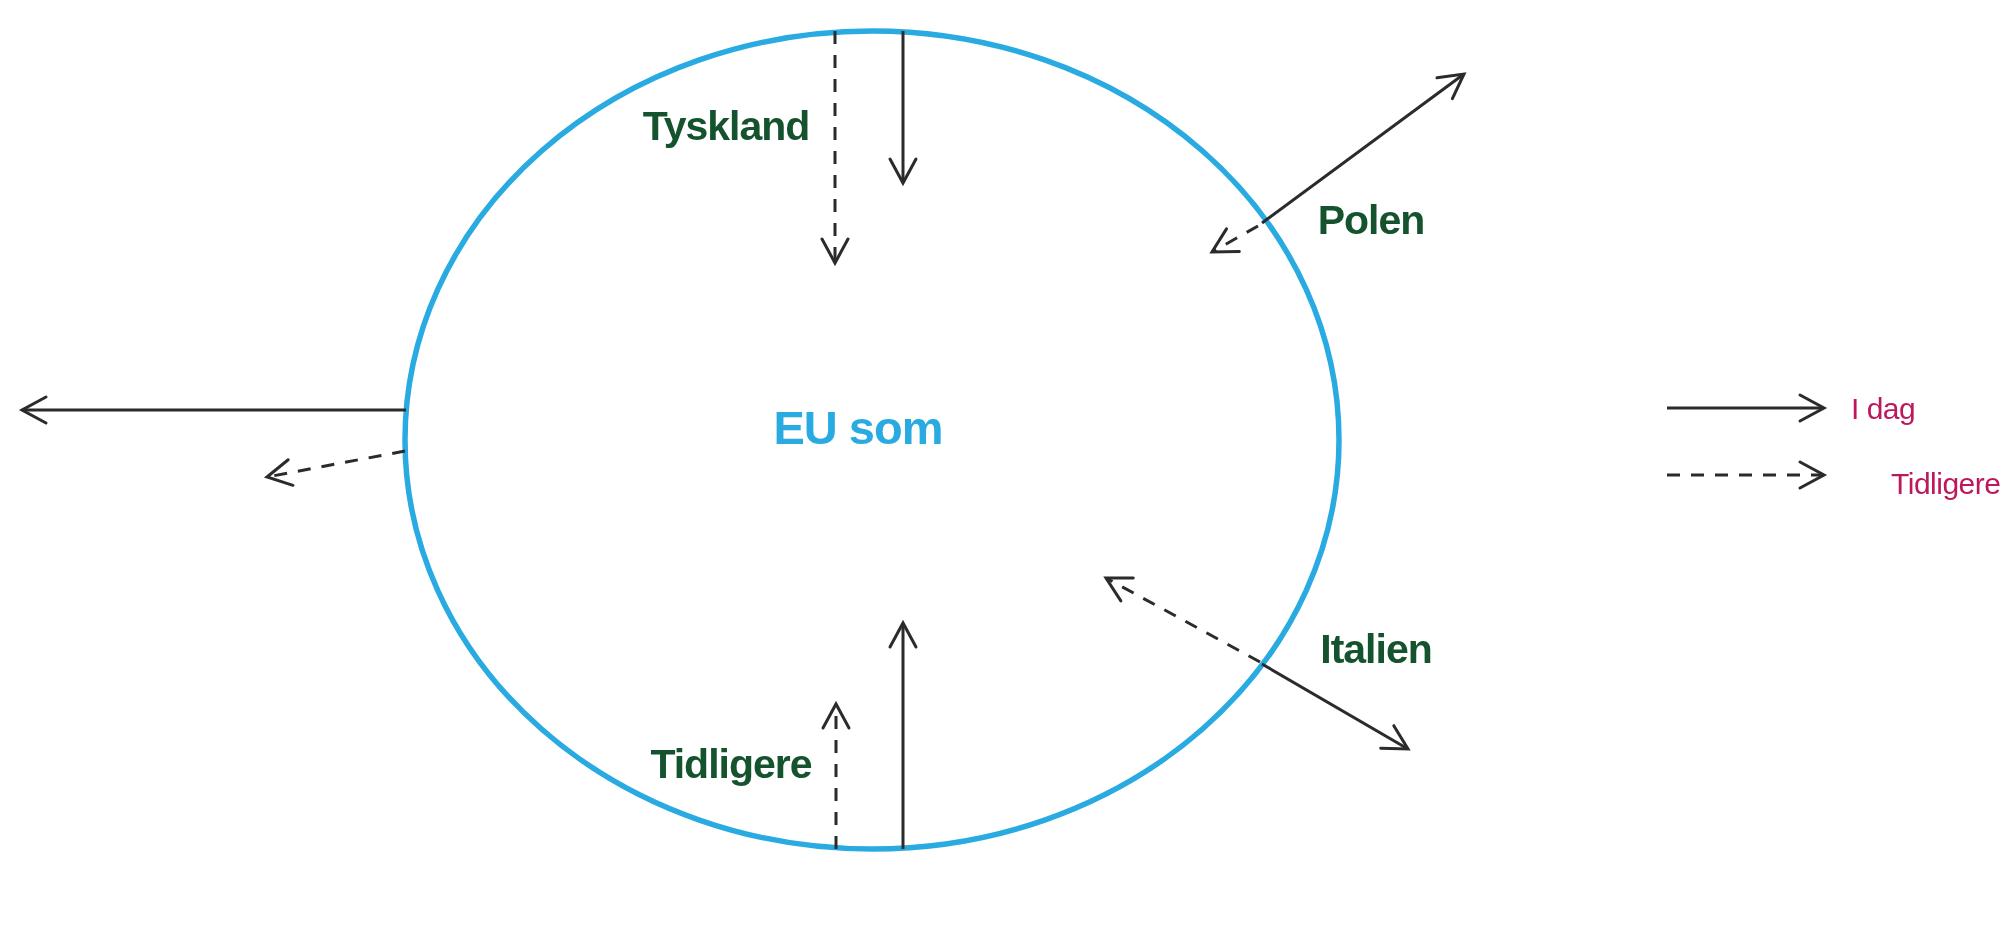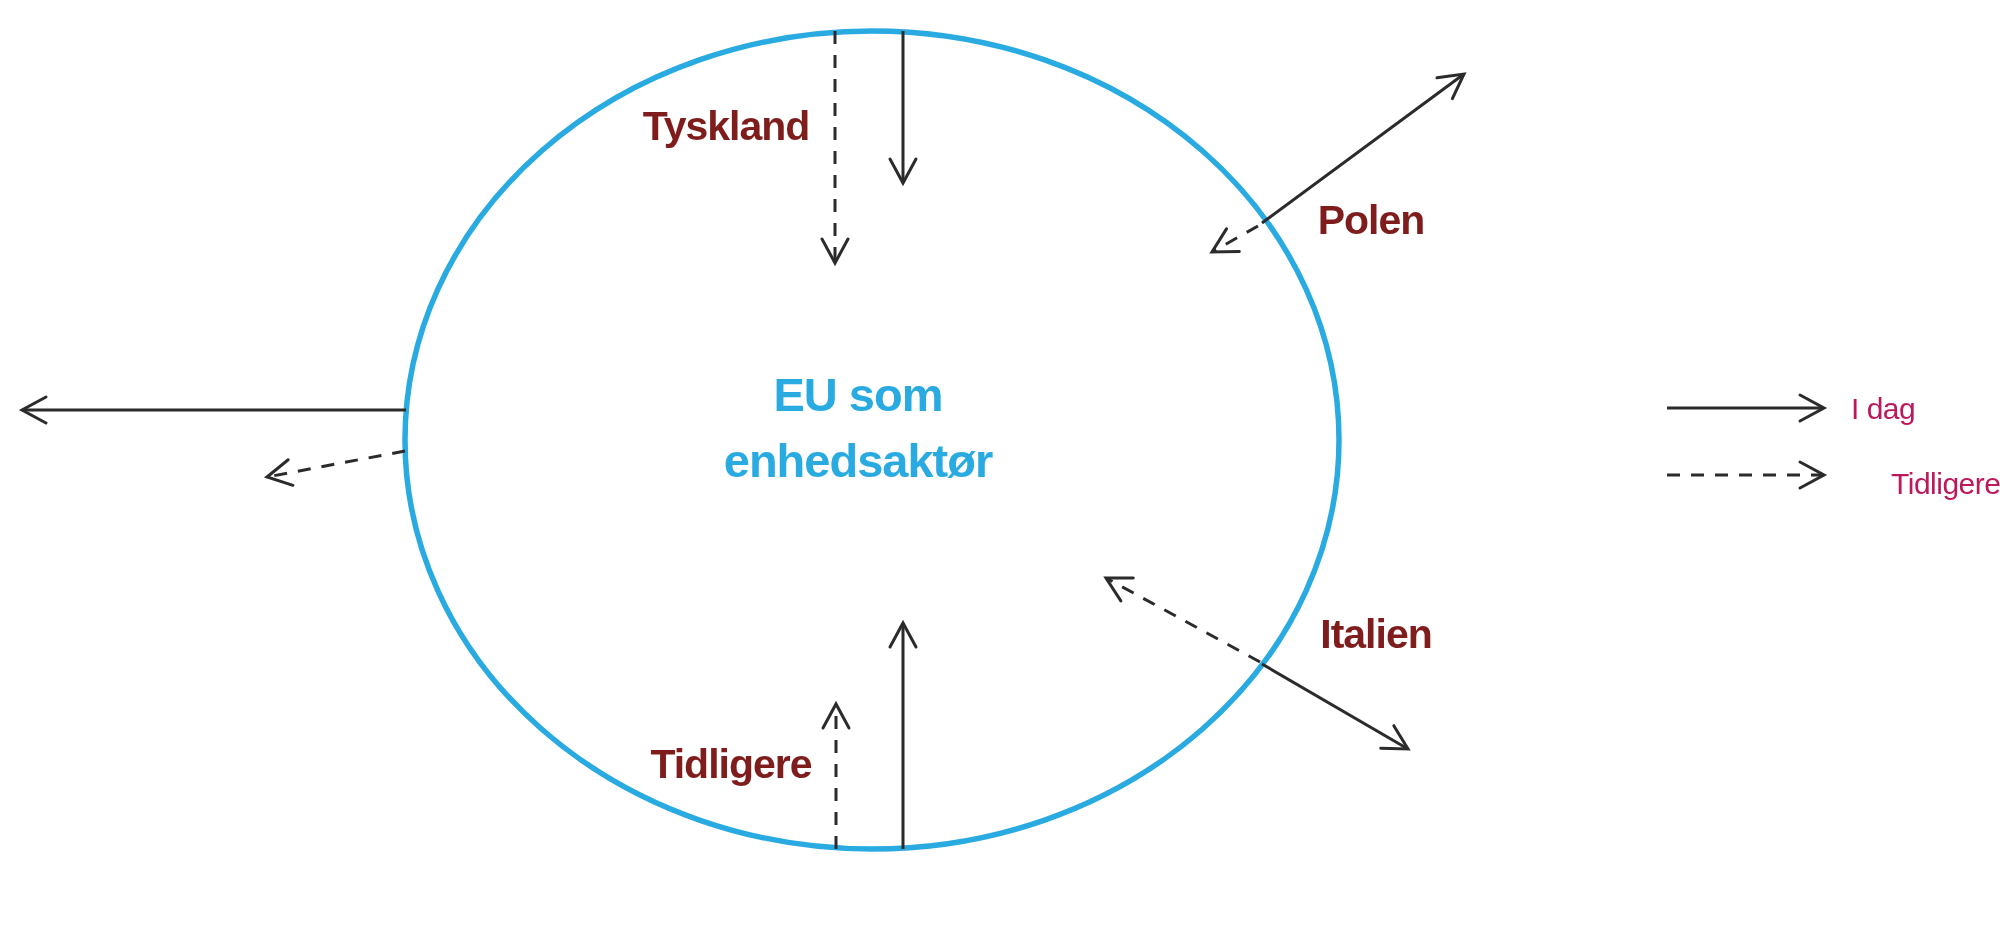--- a/index.html
+++ b/index.html
@@ -21,21 +21,21 @@
     top: 0;
     width: 2000px;
     height: 926px;
   }
   .label {
     position: absolute;
     transform: translate(-50%, -50%);
     font-weight: 700;
     font-size: 41px;
     letter-spacing: -1px;
-    color: #7f1d1d;
+    color: #14532d;
     white-space: nowrap;
   }
   .center-title {
     position: absolute;
     left: 858px;
     top: 428px;
     transform: translate(-50%, -50%);
     text-align: center;
     color: #29abe2;
     font-weight: 700;
@@ -87,24 +87,23 @@
     <line x1="1667" y1="475" x2="1824" y2="475" stroke="#2b2b2b" stroke-width="3" stroke-dasharray="13 11" marker-end="url(#ah)"></line>
   </svg>
 
   <div class="label" style="left:726px; top:126px;">Tyskland</div>
 
   <div class="label" style="left:1337px; top:220px;margin-left:34px;">Polen</div>
 
 
   <div class="label" style="left:731px; top:764px;">Tidligere</div>
 
-  <div class="label" style="left:1376px; top:634px;">Italien</div>
+  <div class="label" style="left:1376px; top:649px;">Italien</div>
 
   <div class="center-title">
     <div>EU som</div>
-    <div>enhedsaktør</div>
   </div>
 
   <div class="legend-label" style="left:1851px; top:409px;">I dag</div>
 
   <div class="legend-label" style="left:1851px; top:484px;margin-left:40px;">Tidligere</div>
 
 </div>
 
 </body></html>

